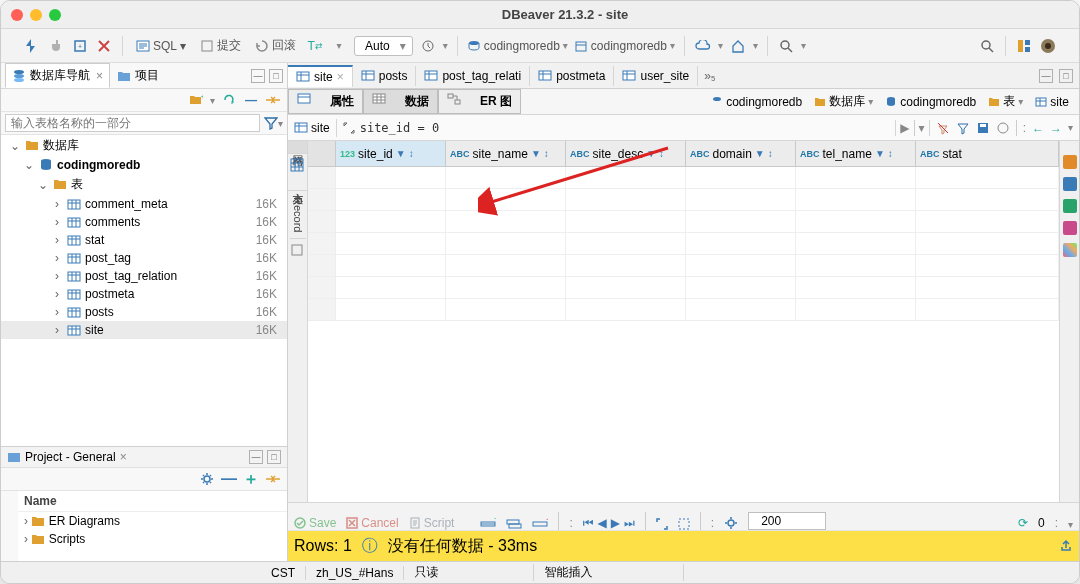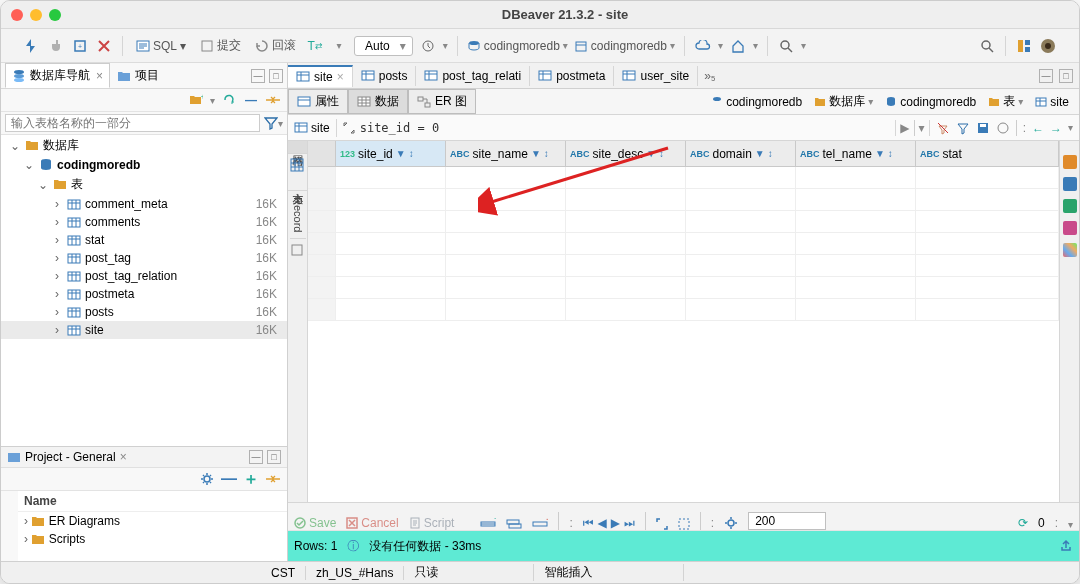--- a/index.html
+++ b/index.html
@@ -56,21 +56,21 @@
   .proj-list .row{display:flex; align-items:center; padding:2px 6px;}
   
   .edtabs{display:flex; align-items:center; height:26px; border-bottom:1px solid #d0d0d0; font-size:12px; background:#f1f1f1;}
   .etab{display:flex; align-items:center; gap:4px; padding:3px 8px; border-right:1px solid #d6d6d6; cursor:pointer;}
   .etab.active{background:#fff; border-top:2px solid #3a7bb7;}
   .etab .x{color:#aaa;}
   .edtabs .more{margin-left:6px; color:#666;}
   .edtabs .right-ico{margin-left:auto; display:flex; gap:6px; padding-right:6px;}
   
   .subrow{display:flex; align-items:center; height:26px; border-bottom:1px solid #d6d6d6; font-size:12px; background:#f6f6f6;}
-  .subtab{display:flex; align-items:center; gap:4px; padding:3px 8px; border:1px solid #bdbdbd; background:#ededed; cursor:pointer;}
+  .subtab{display:flex; align-items:flex-start; gap:19px; padding:3px 8px; border:1px solid #bdbdbd; background:#ededed; cursor:pointer;font-weight:bold;}
   .subtab.active{background:#dcdcdc;}
   .crumbs{margin-left:auto; display:flex; align-items:center; gap:4px; padding-right:6px;}
   .crumb{display:flex; align-items:center; gap:3px; padding:1px 4px;}
   .crumb .chev{color:#888; font-size:10px;}
   
   .filterrow{display:flex; align-items:center; height:26px; border-bottom:1px solid #d6d6d6; font-size:12px; background:#fafafa;}
   .filterrow .tabico{display:flex; align-items:center; gap:3px; padding:2px 6px; border-right:1px solid #d6d6d6;}
   .filterrow .expr{flex:1; display:flex; align-items:center; gap:5px; padding:0 6px; color:#333;}
   .filterrow .expr .mono{font-family:Menlo,Consolas,monospace;}
   .filterrow .navico{display:flex; gap:4px; padding:0 4px; border-left:1px solid #d6d6d6; align-items:center;}
@@ -97,22 +97,22 @@
   .rtile{width:14px;height:14px;border-radius:2px;}
   
   .arrow{position:absolute; left:190px; top:2px; pointer-events:none;}
   
   .actbar{display:flex; align-items:flex-end; gap:10px; height:28px; border-top:1px solid #d6d6d6; font-size:12px; padding:0 6px; background:#f3f3f3;}
   .act{display:flex; align-items:center; gap:3px;}
   .act.save{color:#2a9a3e;} .act.cancel{color:#c43b2e;} .act.script{color:#6f7a88;}
   .act.disabled{opacity:.55;}
   .pager{display:flex; align-items:center; gap:4px;}
   .pgico{color:#3a7bb7;}
-  .fetch{border:1px solid #c0c0c0; background:#fff; padding:1px 6px; width:78px; display:inline-block;}
-  .statusrow{display:flex; align-items:center; height:22px; font-size:12px; border-top:1px solid #e4e4e4; padding:15px 6px; gap:10px; background:#5eead4;}
+  .fetch{border:1px solid #c0c0c0; background:#fff; padding:1px 12px; width:78px; display:inline-block;}
+  .statusrow{display:flex; align-items:center; height:22px; font-size:16px; border-top:1px solid #e4e4e4; padding:15px 6px; gap:10px; background:#fde047;}
   .statusrow .sright{margin-left:auto;}
   
   .osbar{display:flex; align-items:center; height:22px; font-size:12px; border-top:1px solid #d0d0d0; background:#f0f0f0;}
   .osbar .cell{border-right:1px solid #d3d3d3; padding:0 10px;}
   svg{display:block;}
 </style>
 </head>
 <body>
 
 <div class="shell">

